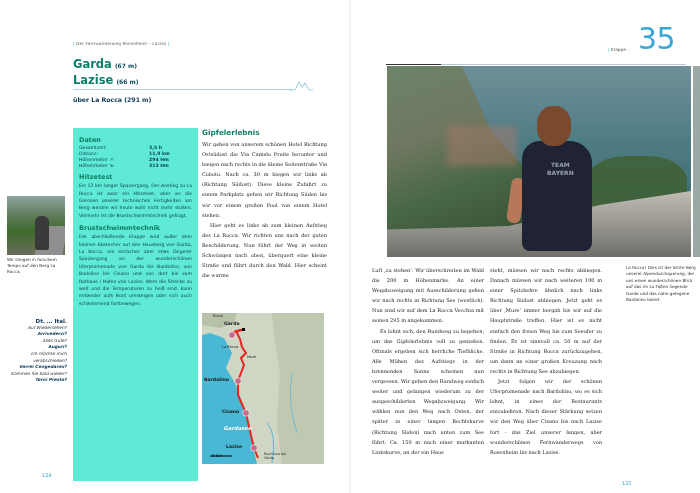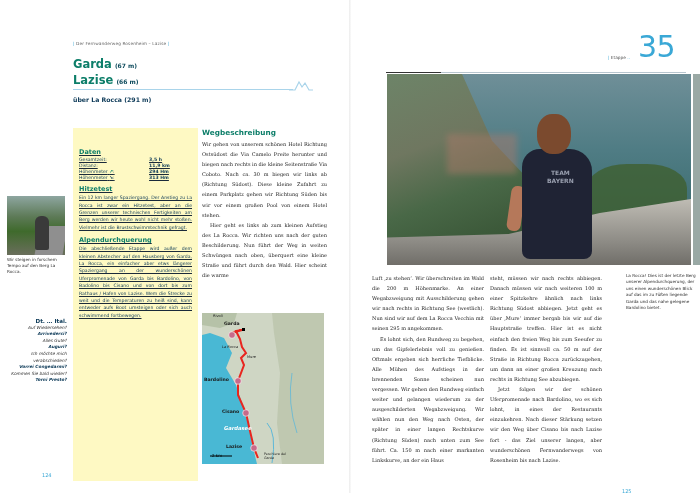--- a/index.html
+++ b/index.html
@@ -14,21 +14,21 @@
   .running-head-left { position: absolute; left: 73px; top: 41px; font-size: 4.3px; color: #666; letter-spacing: 0.1px; }
   .running-head-left .bar { color: #3aa8d6; }
 
   .title-block { position: absolute; left: 73px; top: 57px; }
   .title-line { font-family: "DejaVu Sans", sans-serif; font-weight: bold; color: #0d7e69; font-size: 11.5px; line-height: 14px; }
   .title-line .alt { font-size: 6px; color: #0d4a5c; font-weight: bold; margin-left: 3px; }
   .title-rule { position: absolute; left: 73px; top: 89px; width: 220px; height: 1.2px; background: #a9d4ea; }
   .mountain-icon { position: absolute; left: 289px; top: 79px; width: 24px; height: 12px; }
   .subtitle { position: absolute; left: 73px; top: 96px; font-size: 6.2px; font-weight: bold; color: #0d3a58; }
 
-  .infobox { position: absolute; left: 73px; top: 128px; width: 125px; height: 353px; background: #fef9c3; padding: 20px 6px; text-decoration: underline; }
+  .infobox { position: absolute; left: 73px; top: 128px; width: 125px; height: 353px; background: #5eead4; padding: 8px 6px; }
   .infobox h3 { font-size: 6.5px; color: #0d7e69; font-weight: bold; margin-bottom: 1px; }
   .data-table { width: 100%; font-size: 4.6px; color: #0d3a58; border-collapse: collapse; }
   .data-table td { padding: 0.4px 0; }
   .data-table td.val { font-weight: bold; width: 38%; }
   .arrow-up { color: #0d7e69; font-weight: bold; }
   .arrow-down { color: #0d3a58; font-weight: bold; }
   .infobox p { font-size: 4.6px; line-height: 7.4px; color: #0d3a58; text-align: justify; }
   .infobox .section { margin-top: 5px; }
 
   .side-photo-left { position: absolute; left: 7px; top: 196px; width: 58px; height: 59px; background:
@@ -140,26 +140,26 @@
         <td><span>Höhenmeter</span> <span class="arrow-down">↘</span>:</td>
         <td class="val">313 Hm</td>
       </tr>
     </tbody>
       </table>
     <div class="section">
       <h3>Hitzetest</h3>
       <p>Ein 12 km langer Spaziergang. Der Anstieg zu La Rocca ist zwar ein Hitzetest, aber an die Grenzen unserer technischen Fertigkeiten am Berg werden wir heute wohl nicht mehr stoßen. Vielmehr ist die Brustschwimmtechnik gefragt.</p>
     </div>
     <div class="section">
-      <h3>Alpendurchquerung</h3>
+      <h3>Brustschwimmtechnik</h3>
       <p>Die abschließende Etappe wird außer dem kleinen Abstecher auf den Hausberg von Garda, La Rocca, ein einfacher aber etws längerer Spaziergang an der wunderschönen Uferpromenade von Garda bis Bardolino, von Badolino bis Cisano und von dort bis zum Rathaus / Hafen von Lazise. Wem die Strecke zu weit und die Temperaturen zu heiß sind, kann entweder aufs Boot umsteigen oder sich auch schwimmend fortbewegen.</p>
     </div>
   </div>
 
-  <div class="wb-title">Wegbeschreibung</div>
+  <div class="wb-title">Gipfelerlebnis</div>
   <div class="wb-text">
     <p>Wir gehen von unserem schönen Hotel Richtung Ostsüdost die Via Camelo Preite herunter und biegen nach rechts in die kleine Seitenstraße Via Coboto. Nach ca. 30 m biegen wir links ab (Richtung Südost). Diese kleine Zufahrt zu einem Parkplatz gehen wir Richtung Süden bis wir vor einem großen Pool von einem Hotel stehen.</p>
     <p>Hier geht es links ab zum kleinen Aufstieg des La Rocca. Wir richten uns nach der guten Beschilderung. Nun führt der Weg in weiten Schwüngen nach oben, überquert eine kleine Straße und führt durch den Wald. Hier scheint die warme</p>
   </div>
 
   <div class="map">
     <svg width="122" height="151" viewBox="0 0 122 151">
       <path d="M0,0 L122,0 L122,151 L55,151 L50,130 L46,110 L40,90 L34,72 L24,55 L30,40 L22,25 L8,20 L0,22 Z" fill="#cfd6c4"></path>
       <path d="M70,0 L122,0 L122,151 L80,151 L75,110 L78,60 L72,20 Z" fill="#b8c2a8" opacity="0.7"></path>
       <path d="M0,0 L35,0 L32,10 L18,15 L0,12 Z" fill="#b6c2a8"></path>
@@ -183,21 +183,21 @@
     <span class="map-label" style="left:24px;top:131px;">Lazise</span>
     <span class="map-label" style="left:62px;top:139px;font-weight:normal;font-size:3.3px;width:30px;line-height:4px;">Peschiera del Garda</span>
     <span class="map-scale">2 km</span>
   </div>
 
   <div class="folio-left">124</div>
 </div>
 
 <div class="gutter"></div>
 
-<div class="page-right" style="position:absolute;left:0;top:16px;width:700px;height:348px;pointer-events:none;">
+<div class="page-right" style="position:absolute;left:0;top:8px;width:700px;height:348px;pointer-events:none;">
   <div class="running-head-right">
     <span class="bar">| </span><span>Etappe</span><span class="bar"> ..</span>
   </div>
   <div class="chapter-number">35</div>
   <div class="header-rule">
       <div class="dark"></div>
     </div>
 
   <div class="photo-main">
     <div class="shore"></div>

